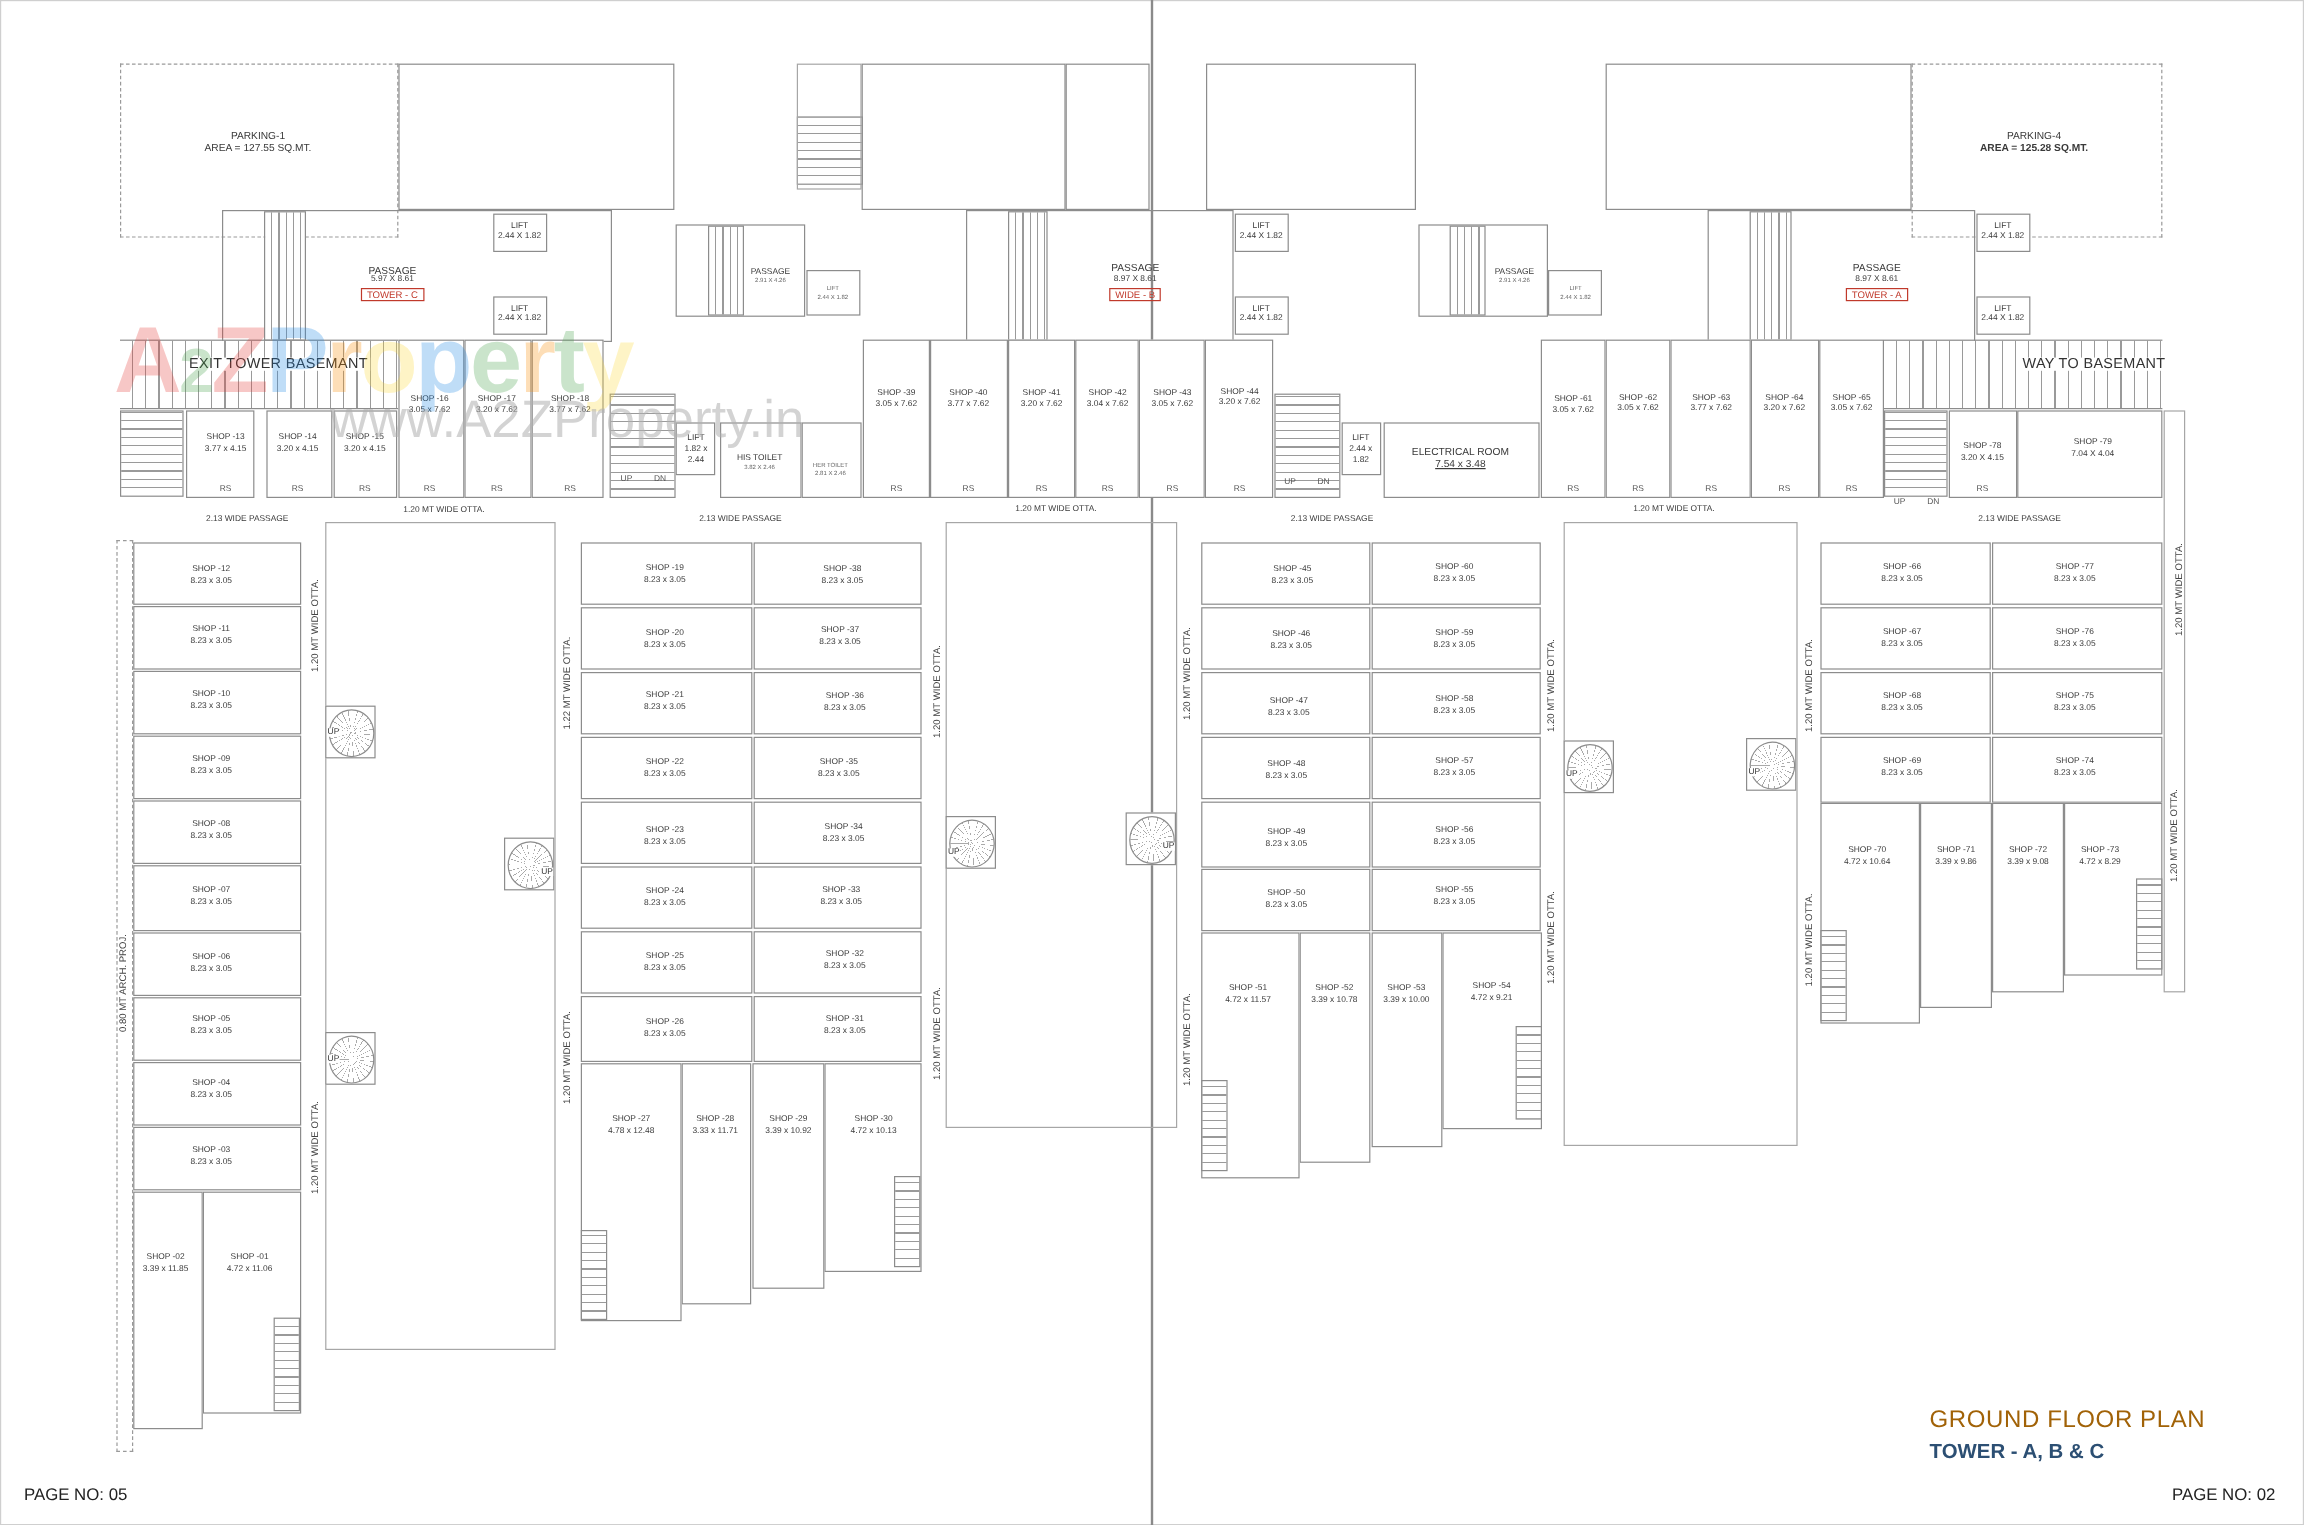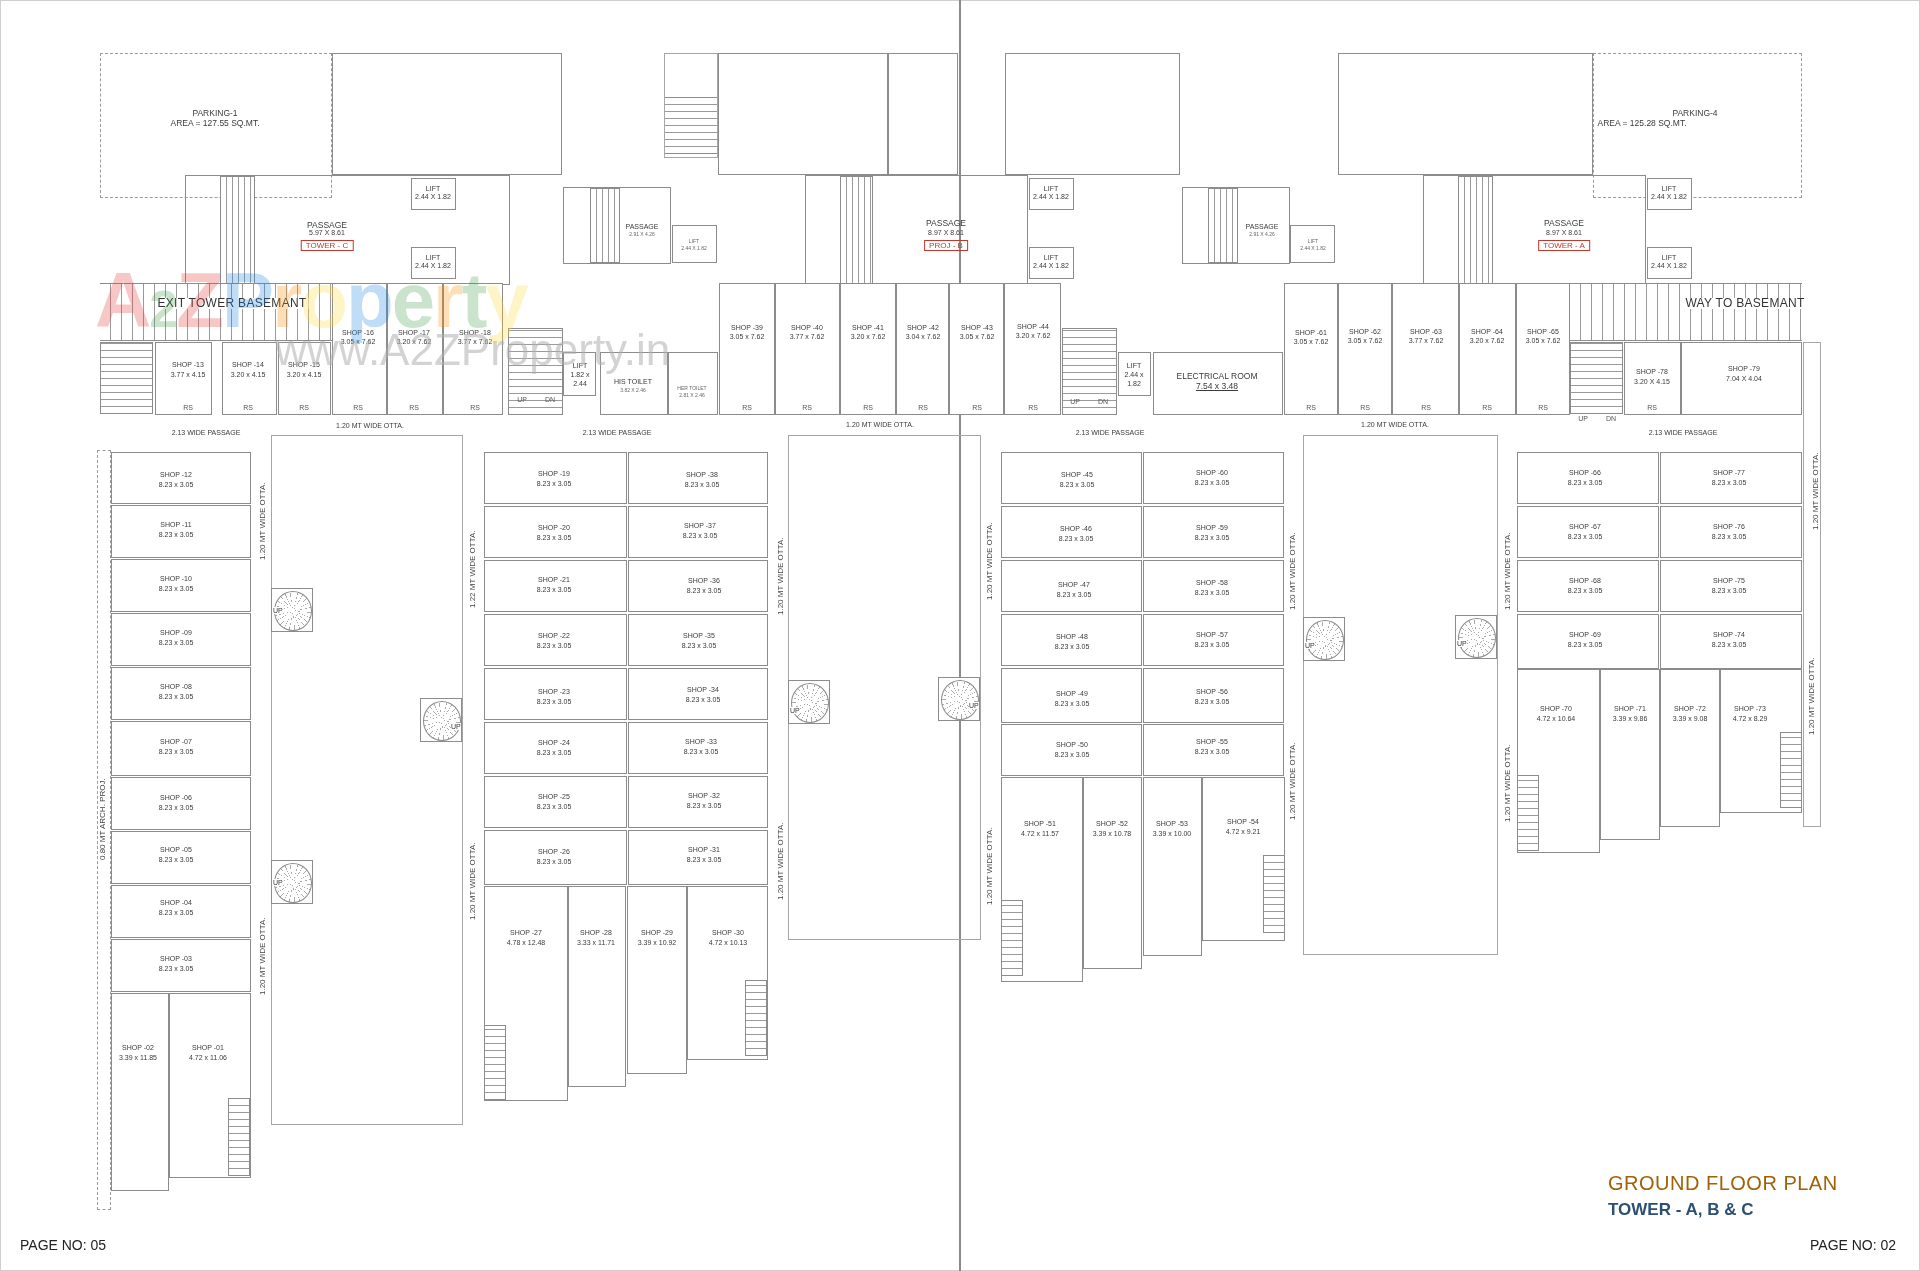--- a/index.html
+++ b/index.html
@@ -48,21 +48,21 @@
 <div class="wall" style="left:332px;top:53px;width:230px;height:122px;"></div>
 <div class="wall" style="left:718px;top:53px;width:170px;height:122px;"></div>
 <div class="wall" style="left:888px;top:53px;width:70px;height:122px;"></div>
 <div class="wall" style="left:1005px;top:53px;width:175px;height:122px;"></div>
 <div class="wall" style="left:1338px;top:53px;width:255px;height:122px;"></div>
 <div class="stairs h" style="left:664px;top:97px;width:55px;height:57px;"></div>
 <div class="wall thin" style="left:664px;top:53px;width:54px;height:105px;"></div>
 
 <div class="wall dash" style="left:1593px;top:53px;width:209px;height:145px;"></div>
 <div class="lbl" style="left:1695px;top:108px;">PARKING-4</div>
-<div class="lbl" style="left:1642px;top:118px;">AREA = 125.28 SQ.MT.</div>
+<div class="lbl" style="left:1695px;top:118px;font-weight:bold;">AREA = 125.28 SQ.MT.</div>
 
 <div class="wall" style="left:185px;top:175px;width:325px;height:110px;"></div>
 <div class="stairs" style="left:220px;top:176px;width:35px;height:108px;"></div>
 <div class="lbl" style="left:327px;top:220px;">PASSAGE</div>
 <div class="lbl sm" style="left:327px;top:228px;">5.97 X 8.61</div>
 <div class="tower-tag" style="left:327px;top:240px;">TOWER - C</div>
 <div class="room" style="left:411px;top:178px;width:45px;height:32px;"></div>
 <div class="lbl sm" style="left:433px;top:184px;">LIFT</div>
 <div class="lbl sm" style="left:433px;top:192px;">2.44 X 1.82</div>
 <div class="room" style="left:411px;top:247px;width:45px;height:32px;"></div>
@@ -74,21 +74,21 @@
 <div class="lbl sm" style="left:642px;top:222px;">PASSAGE</div>
 <div class="lbl xs" style="left:642px;top:231px;">2.91 X 4.26</div>
 <div class="room" style="left:672px;top:225px;width:45px;height:38px;"></div>
 <div class="lbl xs" style="left:694px;top:238px;">LIFT</div>
 <div class="lbl xs" style="left:694px;top:245px;">2.44 X 1.82</div>
 
 <div class="wall" style="left:805px;top:175px;width:223px;height:110px;"></div>
 <div class="stairs" style="left:840px;top:176px;width:33px;height:108px;"></div>
 <div class="lbl" style="left:946px;top:218px;">PASSAGE</div>
 <div class="lbl sm" style="left:946px;top:228px;">8.97 X 8.61</div>
-<div class="tower-tag" style="left:946px;top:240px;">PROJ - B</div>
+<div class="tower-tag" style="left:946px;top:240px;">WIDE - B</div>
 <div class="room" style="left:1029px;top:178px;width:45px;height:32px;"></div>
 <div class="lbl sm" style="left:1051px;top:184px;">LIFT</div>
 <div class="lbl sm" style="left:1051px;top:192px;">2.44 X 1.82</div>
 <div class="room" style="left:1029px;top:247px;width:45px;height:32px;"></div>
 <div class="lbl sm" style="left:1051px;top:253px;">LIFT</div>
 <div class="lbl sm" style="left:1051px;top:261px;">2.44 X 1.82</div>
 
 <div class="wall" style="left:1182px;top:187px;width:108px;height:77px;"></div>
 <div class="stairs" style="left:1208px;top:188px;width:30px;height:75px;"></div>
 <div class="lbl sm" style="left:1262px;top:222px;">PASSAGE</div>

